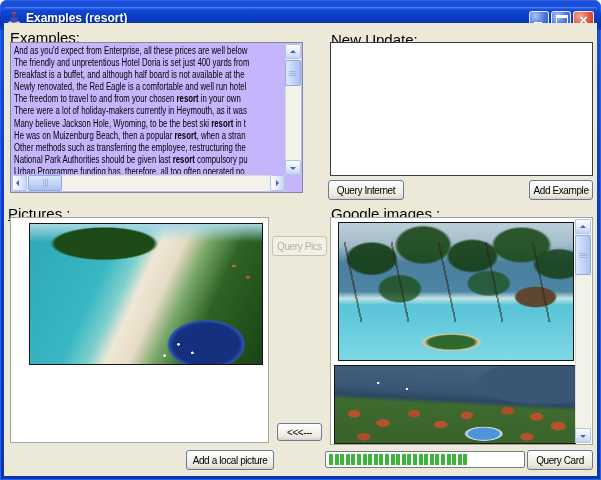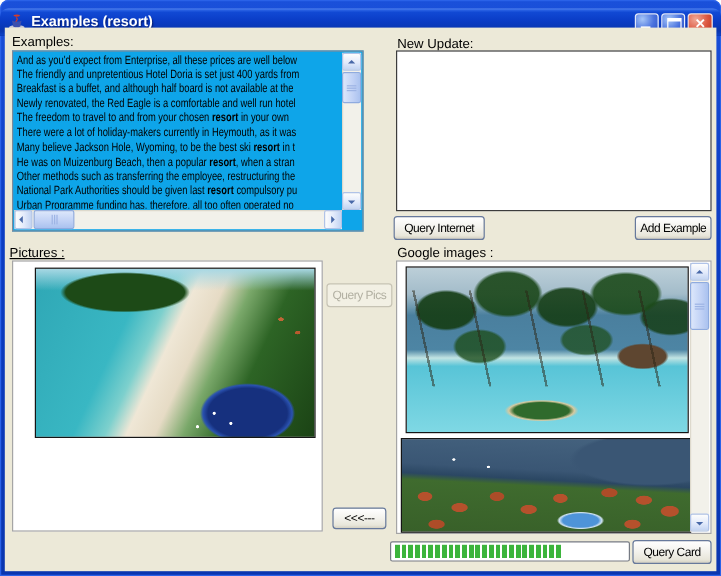--- a/index.html
+++ b/index.html
@@ -12,23 +12,23 @@
   .title-icon{position:absolute;left:6px;top:3px;width:16px;height:16px;}
   .title-text{position:absolute;left:26px;top:4px;color:#fff;font-size:12px;font-weight:bold;text-shadow:1px 1px 1px #06227c;white-space:nowrap;}
   .winbtns{position:absolute;right:7px;top:4px;display:flex;gap:2px;}
   .wbtn{position:relative;width:20px;height:18px;border:1px solid rgba(255,255,255,.85);border-radius:3px;cursor:pointer;}
   .wbtn.minb,.wbtn.maxb{background:radial-gradient(circle at 30% 25%,#a6c6f8 0%,#4a72de 55%,#2a52c4 100%);}
   .wbtn.closeb{width:21px;background:radial-gradient(circle at 30% 25%,#f0a896 0%,#dd5740 55%,#b33122 100%);color:#fff;font-size:11px;font-weight:bold;text-align:center;line-height:16px;}
   .wbtn.minb::after{content:"";position:absolute;left:4px;bottom:3px;width:8px;height:3px;background:#fff;}
   .wbtn.maxb::after{content:"";position:absolute;left:4px;top:3px;width:10px;height:9px;border:1px solid #fff;border-top-width:3px;}
   
   .client{position:absolute;left:4px;right:4px;top:23px;bottom:4px;background:#ece9d8;}
-  .lbl{position:absolute;font-size:11px;color:#000;white-space:nowrap;}
+  .lbl{position:absolute;font-size:15px;color:#000;white-space:nowrap;}
   
-  .ex-box{position:absolute;left:6px;top:19px;width:293px;height:151px;background:#0ea5e9;border:1px solid #7f8a9a;}
+  .ex-box{position:absolute;left:6px;top:19px;width:293px;height:151px;background:#c4b5fd;border:1px solid #7f8a9a;}
   .ex-text{position:absolute;left:3px;top:2px;right:18px;bottom:18px;overflow:hidden;font-size:10px;line-height:12.1px;white-space:nowrap;width:128%;transform:scaleX(.78);transform-origin:0 0;}
   .ex-text .b{font-weight:bold;}
   
   .sb-track-v{position:absolute;background:#f2f1ea;box-shadow:inset 1px 0 0 #ddd9cc;}
   .sb-track-h{position:absolute;background:#f2f1ea;box-shadow:inset 0 1px 0 #ddd9cc;}
   .sb-btn{position:absolute;background:linear-gradient(180deg,#fdfdfc 0%,#e2eafb 55%,#c3d4f2 100%);border:1px solid #b0c3e8;border-radius:2px;}
   .sb-btn.h{background:linear-gradient(90deg,#fdfdfc 0%,#e2eafb 55%,#c3d4f2 100%);}
   .tri{position:absolute;width:0;height:0;border:3px solid transparent;}
   .tri.up{left:4px;top:5px;border-bottom-color:#4868a8;border-top-width:0;}
   .tri.down{left:4px;top:6px;border-top-color:#4868a8;border-bottom-width:0;}
@@ -179,20 +179,21 @@
             </div>
           <div class="sb-thumb" style="left:0;right:0;top:16px;height:40px;">
               <span class="grip"></span>
             </div>
           <div class="sb-btn" style="left:0;right:0;bottom:0;height:15px;">
               <span class="tri down"></span>
             </div>
         </div>
       </div>
 
+      <button class="xpbtn" style="left:182px;top:427px;width:88px;height:20px;">Add a local picture</button>
       <div class="pbar">
         <div class="pfill" style="width: 139.68px; background: repeating-linear-gradient(90deg, rgb(60, 180, 60) 0px, rgb(60, 180, 60) 4px, rgb(255, 255, 255) 4px, rgb(255, 255, 255) 5.6px);"></div>
       </div>
       <button class="xpbtn" style="left:523px;top:427px;width:66px;height:20px;">Query Card</button>
 
     </div>
   </div>
 </div>
 
 </body></html>

